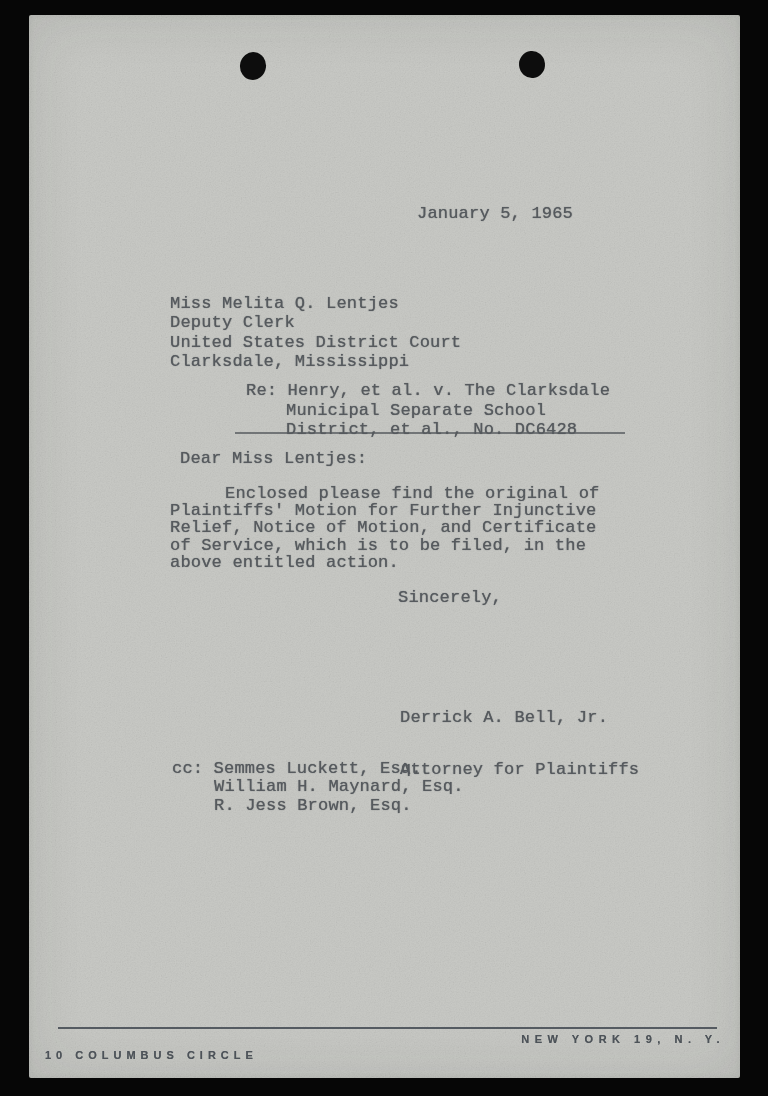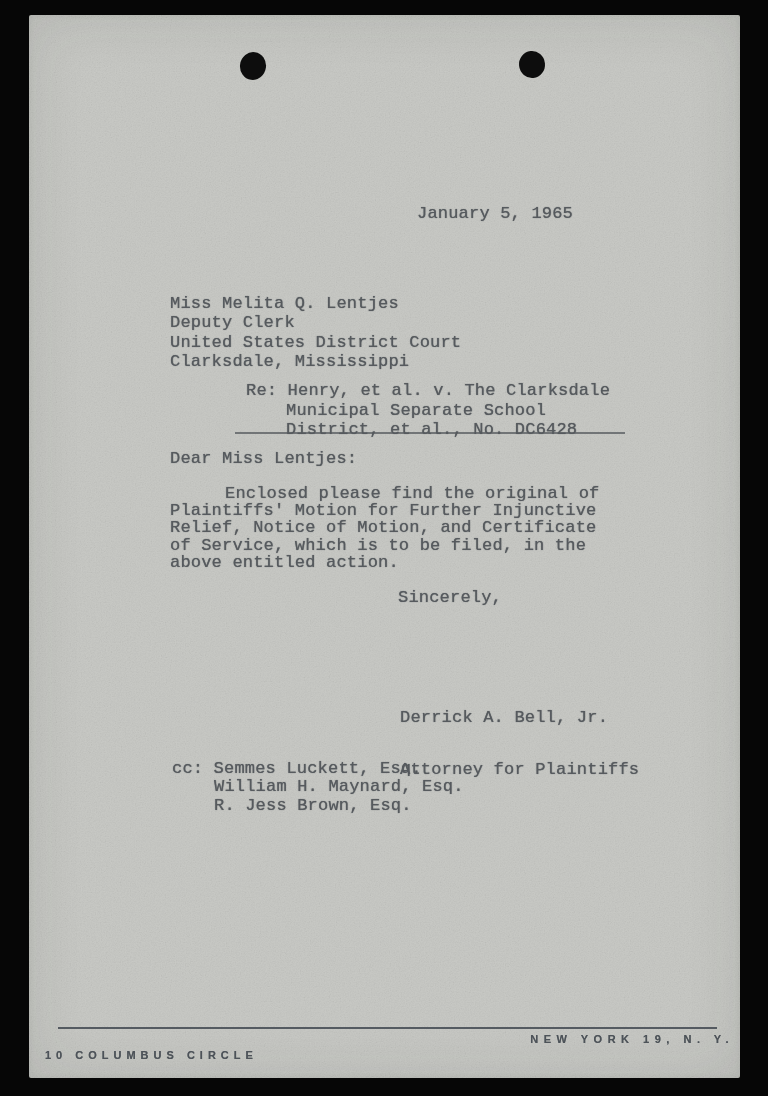--- a/index.html
+++ b/index.html
@@ -34,40 +34,40 @@
     white-space:pre;
     letter-spacing:0.2px;
   }
   .date-line{left:388px;top:190px;}
   .recipient-block{left:141px;top:279px;line-height:19.4px;}
   .re-block{left:217px;top:366px;line-height:19.5px;padding-left:40px;text-indent:-40px;}
   .re-underline{
     position:absolute;left:206px;top:417px;width:390px;height:2px;
     background:var(--ink,#565a5e);opacity:.75;
   }
-  .salutation-line{left:141px;top:435px;}
+  .salutation-line{left:151px;top:435px;}
   .body-block{left:141px;top:470px;text-indent:55px;}
   .closing-line{left:369px;top:574px;}
   .initials-block{left:143px;top:660px;}
   .signer-block{left:371px;top:660px;}
   .cc-block{left:143px;top:745px;line-height:18.3px;padding-left:42px;text-indent:-42px;}
   .footer-rule{
     position:absolute;left:29px;top:1012px;width:659px;height:2px;
     background:var(--footer_rule,#414850);opacity:.85;
   }
   .footer-text{
     position:absolute;top:1018px;
     font-family:"Liberation Sans",sans-serif;
     font-size:11px;font-weight:bold;
     color:var(--footer_ink,#4d5359);
     letter-spacing:5px;white-space:pre;
     text-shadow:0 0 0.5px rgba(77,83,89,0.7);
   }
   .footer-left{left:16px;margin-top:16px;}
-  .footer-right{right:6px;letter-spacing:5.5px;margin-left:20px;}
+  .footer-right{right:15px;letter-spacing:5.5px;margin-left:20px;}
 </style>
 </head>
 <body>
 
 <div id="page">
   <div class="paper">
 
     <svg class="noise" aria-hidden="true">
       <filter id="grain">
         <feTurbulence type="fractalNoise" baseFrequency="0.8" numOctaves="2" seed="7" stitchTiles="stitch"></feTurbulence>

